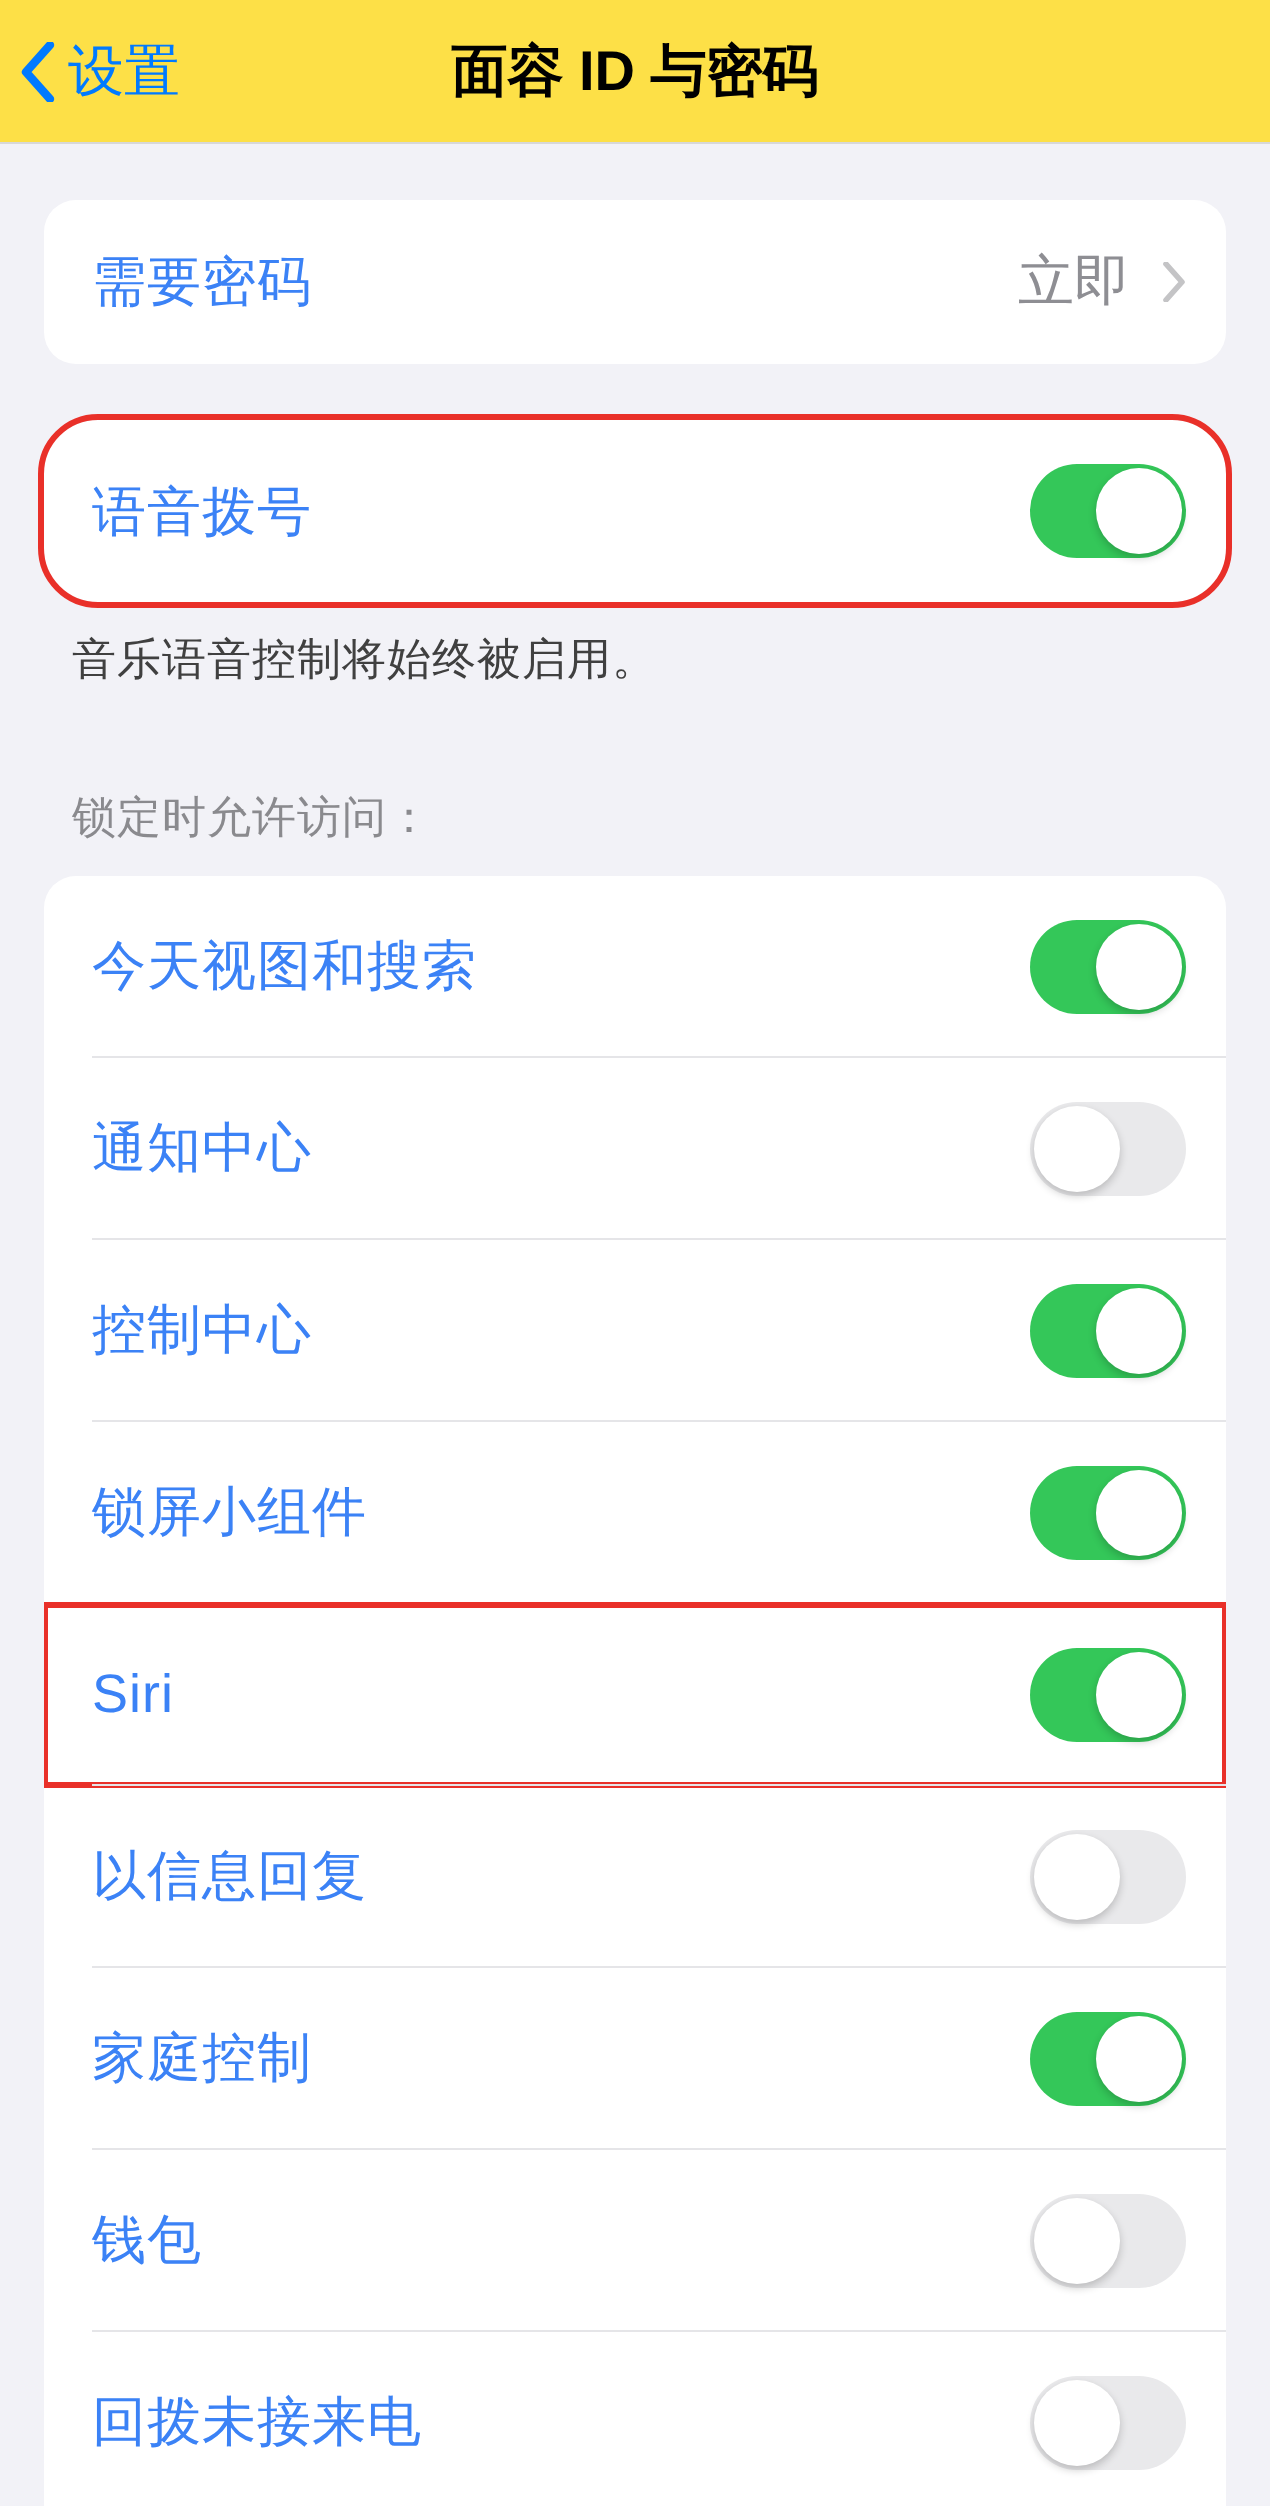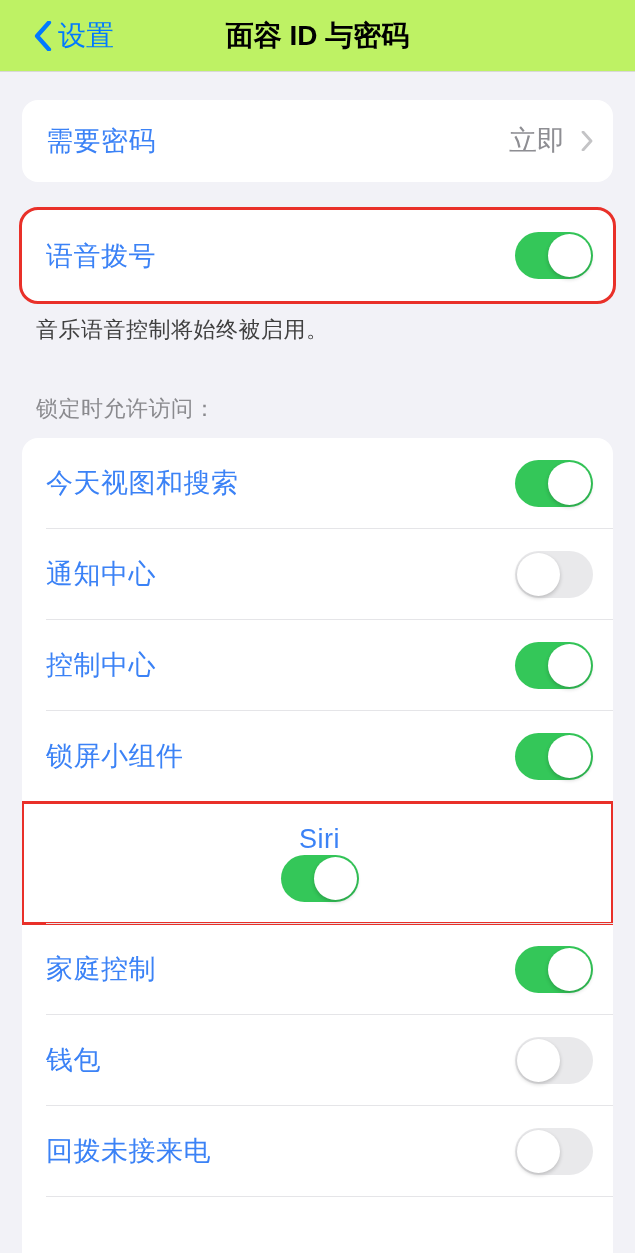--- a/index.html
+++ b/index.html
@@ -11,26 +11,25 @@
     body {
       width: 635px;
       height: 1253px;
       background: #f2f2f7;
       font-family: -apple-system, BlinkMacSystemFont, "Helvetica Neue", Arial, sans-serif;
       overflow: hidden;
     }
     
     .header {
       height: 72px;
-      background: #bef264;
+      background: #fde047;
       border-bottom: 1px solid #d8d8d8;
       display: flex;
       align-items: center;
       position: relative;
-      padding-left: 24px;
     }
     
     .back-btn {
       display: flex;
       align-items: center;
       margin-left: 10px;
       color: #007aff;
       font-size: 28px;
       cursor: pointer;
     }
@@ -57,20 +56,21 @@
     .group {
       background: #fff;
       border-radius: 16px;
       margin: 28px 22px 0 22px;
       overflow: hidden;
     }
     
     .group.highlighted {
       outline: 3px solid #e93029;
       outline-offset: 0;
+      border-radius: 27px;
     }
     
     .row {
       display: flex;
       align-items: center;
       justify-content: space-between;
       padding: 22px 20px 22px 24px;
       min-height: 80px;
       position: relative;
     }
@@ -81,21 +81,20 @@
       bottom: 0;
       left: 24px;
       right: 0;
       height: 1px;
       background: #e5e5e8;
     }
     
     .row.highlighted-row {
       outline: 3px solid #e93029;
       outline-offset: -2px;
-      flex-direction: column;
     }
     
     .row-label {
       font-size: 27px;
       color: #3b82f6;
       letter-spacing: 0.5px;
     }
     
     .row-value {
       display: flex;
@@ -228,20 +227,26 @@
           <div class="toggle-knob"></div>
         </div>
       </div>
       <div class="row highlighted-row">
         <span class="row-label">Siri</span>
         <div class="toggle on">
           <div class="toggle-knob"></div>
         </div>
       </div>
       <div class="row">
+        <span class="row-label">以信息回复</span>
+        <div class="toggle off">
+          <div class="toggle-knob"></div>
+        </div>
+      </div>
+      <div class="row">
         <span class="row-label">家庭控制</span>
         <div class="toggle on">
           <div class="toggle-knob"></div>
         </div>
       </div>
       <div class="row">
         <span class="row-label">钱包</span>
         <div class="toggle off">
           <div class="toggle-knob"></div>
         </div>

